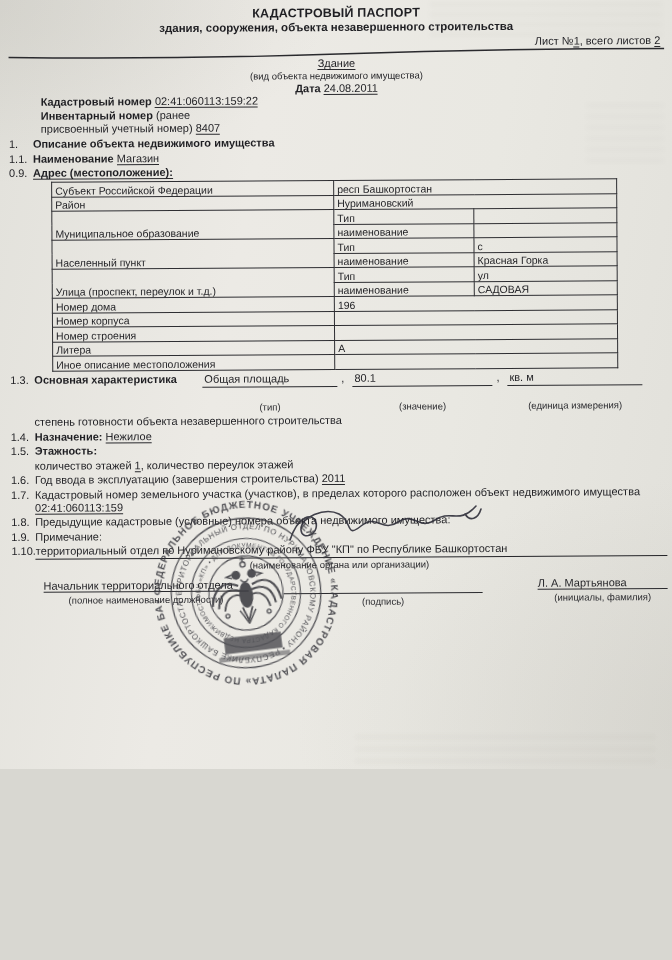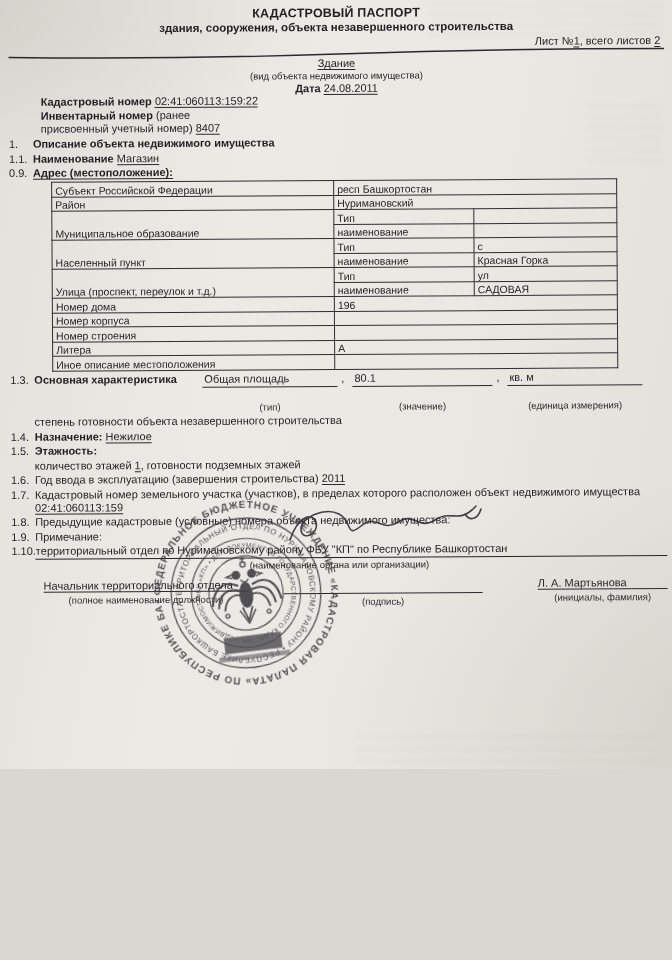--- a/index.html
+++ b/index.html
@@ -217,21 +217,21 @@
       <div class="num">1.4.</div>
       <div class="body"><span class="b">Назначение:</span> <span class="u">Нежилое</span></div>
     </div>
 
     <div class="item">
       <div class="num">1.5.</div>
       <div class="body b">Этажность:</div>
     </div>
     <div class="item">
       <div class="num"></div>
-      <div class="body pre"><span>количество этажей </span><span class="u">1</span><span>, готовности подземных этажей</span></div>
+      <div class="body pre"><span>количество этажей </span><span class="u">1</span><span>, количество переулок этажей</span></div>
     </div>
 
     <div class="item">
       <div class="num">1.6.</div>
       <div class="body"><span>Год ввода в эксплуатацию (завершения строительства)</span> <span class="u">2011</span></div>
     </div>
 
     <div class="item">
       <div class="num">1.7.</div>
       <div class="body"><span>Кадастровый номер земельного участка (участков), в пределах которого расположен объект недвижимого имущества</span><br><span class="u">02:41:060113:159</span></div>

